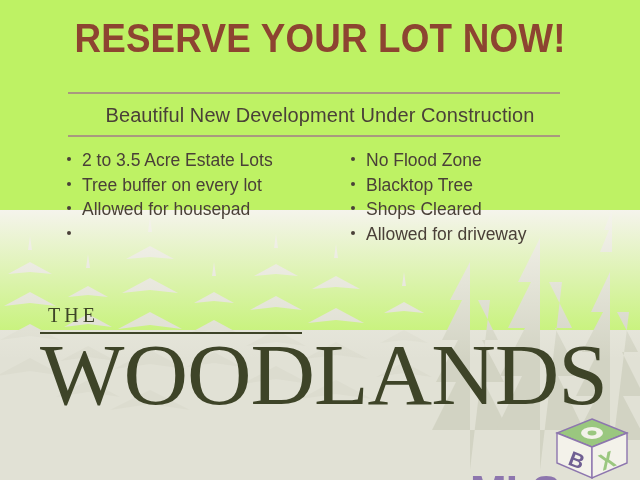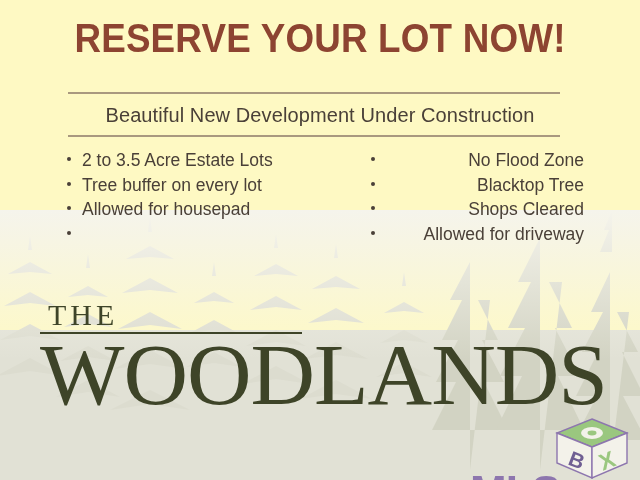--- a/index.html
+++ b/index.html
@@ -3,21 +3,21 @@
 <meta charset="utf-8">
 <style>
   html,body{margin:0;padding:0;}
   body{
     width:640px;height:480px;overflow:hidden;
     font-family:"Liberation Sans",sans-serif;
     background:#f5f4ec;
   }
   #ad{
     position:relative;width:640px;height:480px;overflow:hidden;
-    background:#fef9c3;
+    background:#bef264;
   }
   
   #scenery{position:absolute;inset:0;z-index:0;pointer-events:none;}
   #ground{
     position:absolute;left:0;right:0;top:330px;height:150px;
     background:#e1e1d5;z-index:0;
   }
   #fog{
     position:absolute;left:0;right:0;top:210px;height:150px;
     background:linear-gradient(to bottom,rgba(245,244,236,1) 0%,rgba(245,244,236,0) 100%);
@@ -39,40 +39,40 @@
   }
   #rule-top{top:92px;}
   #rule-bottom{top:135px;}
   .subtitle{
     position:absolute;left:0;right:0;top:103px;text-align:center;z-index:5;
     color:#4a4038;font-size:20px;line-height:24px;letter-spacing:.1px;
   }
   
   .cols{
     position:absolute;left:64px;top:148px;width:520px;z-index:5;
-    display:flex;gap:44px;
+    display:flex;gap:24px;
   }
   .col{flex:0 0 auto;}
   .col ul{margin:0;padding:0;list-style:none;}
   .col li{
     position:relative;padding-left:18px;
     color:#4a4038;font-size:17.5px;line-height:24.5px;
     white-space:nowrap;
   }
   .col li .bull{
     position:absolute;left:3px;top:9px;
     width:4px;height:4px;border-radius:50%;background:#4a4038;
   }
   .col-left{width:260px;}
-  .col-right{width:216px;text-align:right;}
+  .col-right{width:216px;}
   
   #logo{position:absolute;left:40px;top:300px;z-index:6;}
   #the{
     color:#3e4428;font-family:"Liberation Serif",serif;
-    font-size:30px;line-height:30px;letter-spacing:4px;
+    font-size:20px;line-height:30px;letter-spacing:4px;
     padding-left:8px;
   }
   #the-rule{
     width:262px;height:2px;background:#3e4428;margin-top:2px;
   }
   #woodlands{
     position:absolute;left:40px;top:332px;z-index:6;
     color:#3e4428;font-family:"Liberation Serif",serif;
     font-size:86px;line-height:86px;letter-spacing:-1px;
     white-space:nowrap;

